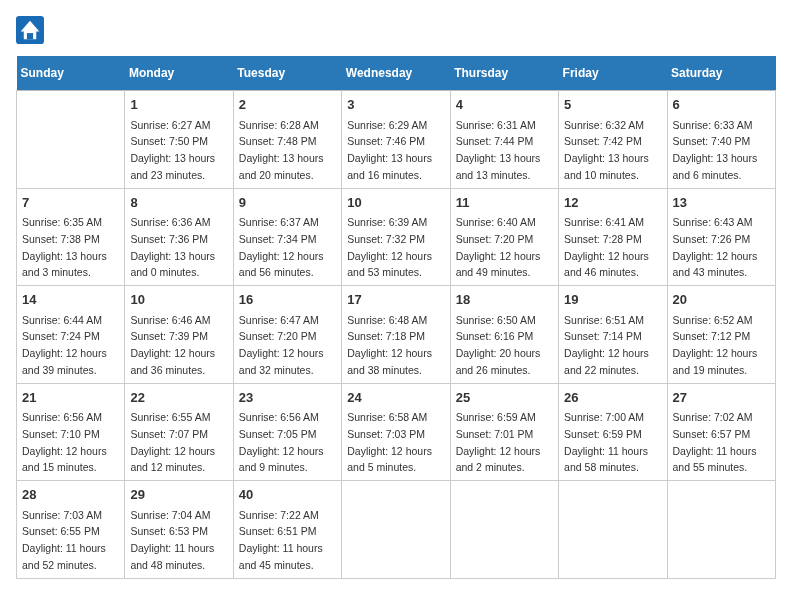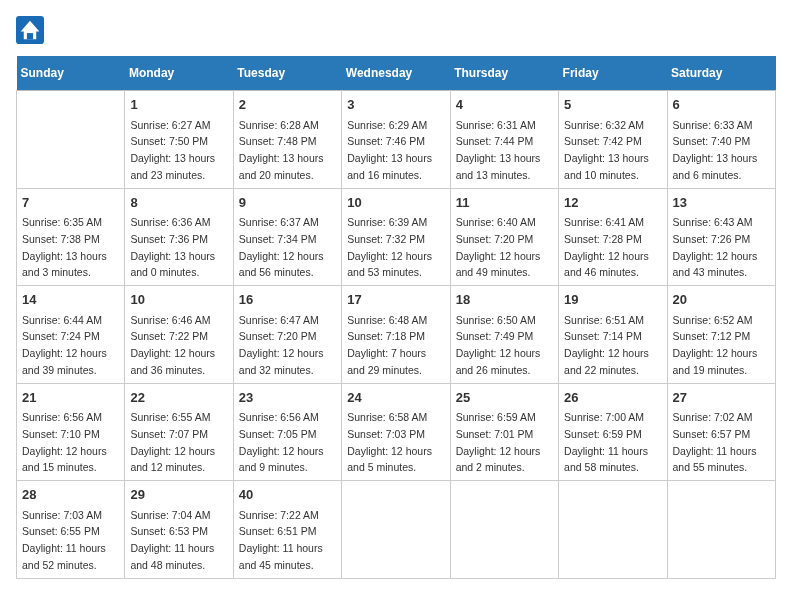--- a/index.html
+++ b/index.html
@@ -139,24 +139,24 @@
         <td><span class="day-number">7</span><span class="cell-text">Sunrise: 6:35 AM</span><br><span class="cell-text">Sunset: 7:38 PM</span><br><span class="cell-text">Daylight: 13 hours and 3 minutes.</span></td>
         <td><span class="day-number">8</span><span class="cell-text">Sunrise: 6:36 AM</span><br><span class="cell-text">Sunset: 7:36 PM</span><br><span class="cell-text">Daylight: 13 hours and 0 minutes.</span></td>
         <td><span class="day-number">9</span><span class="cell-text">Sunrise: 6:37 AM</span><br><span class="cell-text">Sunset: 7:34 PM</span><br><span class="cell-text">Daylight: 12 hours and 56 minutes.</span></td>
         <td><span class="day-number">10</span><span class="cell-text">Sunrise: 6:39 AM</span><br><span class="cell-text">Sunset: 7:32 PM</span><br><span class="cell-text">Daylight: 12 hours and 53 minutes.</span></td>
         <td><span class="day-number">11</span><span class="cell-text">Sunrise: 6:40 AM</span><br><span class="cell-text">Sunset: 7:20 PM</span><br><span class="cell-text">Daylight: 12 hours and 49 minutes.</span></td>
         <td><span class="day-number">12</span><span class="cell-text">Sunrise: 6:41 AM</span><br><span class="cell-text">Sunset: 7:28 PM</span><br><span class="cell-text">Daylight: 12 hours and 46 minutes.</span></td>
         <td><span class="day-number">13</span><span class="cell-text">Sunrise: 6:43 AM</span><br><span class="cell-text">Sunset: 7:26 PM</span><br><span class="cell-text">Daylight: 12 hours and 43 minutes.</span></td>
       </tr>
       <tr>
         <td><span class="day-number">14</span><span class="cell-text">Sunrise: 6:44 AM</span><br><span class="cell-text">Sunset: 7:24 PM</span><br><span class="cell-text">Daylight: 12 hours and 39 minutes.</span></td>
-        <td><span class="day-number">10</span><span class="cell-text">Sunrise: 6:46 AM</span><br><span class="cell-text">Sunset: 7:22 PM</span><br><span class="cell-text">Daylight: 12 hours and 36 minutes.</span></td>
+        <td><span class="day-number">10</span><span class="cell-text">Sunrise: 6:46 AM</span><br><span class="cell-text">Sunset: 7:39 PM</span><br><span class="cell-text">Daylight: 12 hours and 36 minutes.</span></td>
         <td><span class="day-number">16</span><span class="cell-text">Sunrise: 6:47 AM</span><br><span class="cell-text">Sunset: 7:20 PM</span><br><span class="cell-text">Daylight: 12 hours and 32 minutes.</span></td>
-        <td><span class="day-number">17</span><span class="cell-text">Sunrise: 6:48 AM</span><br><span class="cell-text">Sunset: 7:18 PM</span><br><span class="cell-text">Daylight: 7 hours and 29 minutes.</span></td>
-        <td><span class="day-number">18</span><span class="cell-text">Sunrise: 6:50 AM</span><br><span class="cell-text">Sunset: 7:49 PM</span><br><span class="cell-text">Daylight: 12 hours and 26 minutes.</span></td>
+        <td><span class="day-number">17</span><span class="cell-text">Sunrise: 6:48 AM</span><br><span class="cell-text">Sunset: 7:18 PM</span><br><span class="cell-text">Daylight: 12 hours and 38 minutes.</span></td>
+        <td><span class="day-number">18</span><span class="cell-text">Sunrise: 6:50 AM</span><br><span class="cell-text">Sunset: 6:16 PM</span><br><span class="cell-text">Daylight: 20 hours and 26 minutes.</span></td>
         <td><span class="day-number">19</span><span class="cell-text">Sunrise: 6:51 AM</span><br><span class="cell-text">Sunset: 7:14 PM</span><br><span class="cell-text">Daylight: 12 hours and 22 minutes.</span></td>
         <td><span class="day-number">20</span><span class="cell-text">Sunrise: 6:52 AM</span><br><span class="cell-text">Sunset: 7:12 PM</span><br><span class="cell-text">Daylight: 12 hours and 19 minutes.</span></td>
       </tr>
       <tr>
         <td><span class="day-number">21</span><span class="cell-text">Sunrise: 6:56 AM</span><br><span class="cell-text">Sunset: 7:10 PM</span><br><span class="cell-text">Daylight: 12 hours and 15 minutes.</span></td>
         <td><span class="day-number">22</span><span class="cell-text">Sunrise: 6:55 AM</span><br><span class="cell-text">Sunset: 7:07 PM</span><br><span class="cell-text">Daylight: 12 hours and 12 minutes.</span></td>
         <td><span class="day-number">23</span><span class="cell-text">Sunrise: 6:56 AM</span><br><span class="cell-text">Sunset: 7:05 PM</span><br><span class="cell-text">Daylight: 12 hours and 9 minutes.</span></td>
         <td><span class="day-number">24</span><span class="cell-text">Sunrise: 6:58 AM</span><br><span class="cell-text">Sunset: 7:03 PM</span><br><span class="cell-text">Daylight: 12 hours and 5 minutes.</span></td>
         <td><span class="day-number">25</span><span class="cell-text">Sunrise: 6:59 AM</span><br><span class="cell-text">Sunset: 7:01 PM</span><br><span class="cell-text">Daylight: 12 hours and 2 minutes.</span></td>
         <td><span class="day-number">26</span><span class="cell-text">Sunrise: 7:00 AM</span><br><span class="cell-text">Sunset: 6:59 PM</span><br><span class="cell-text">Daylight: 11 hours and 58 minutes.</span></td>

